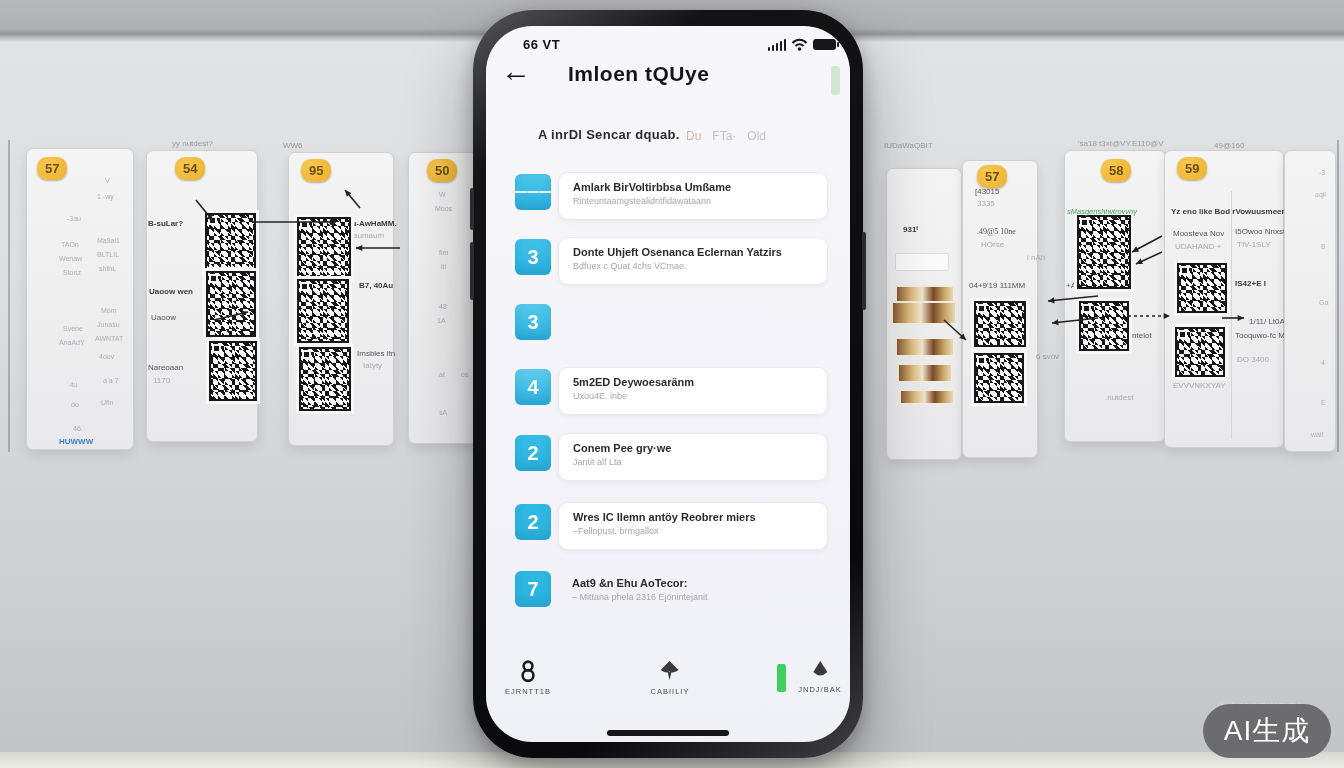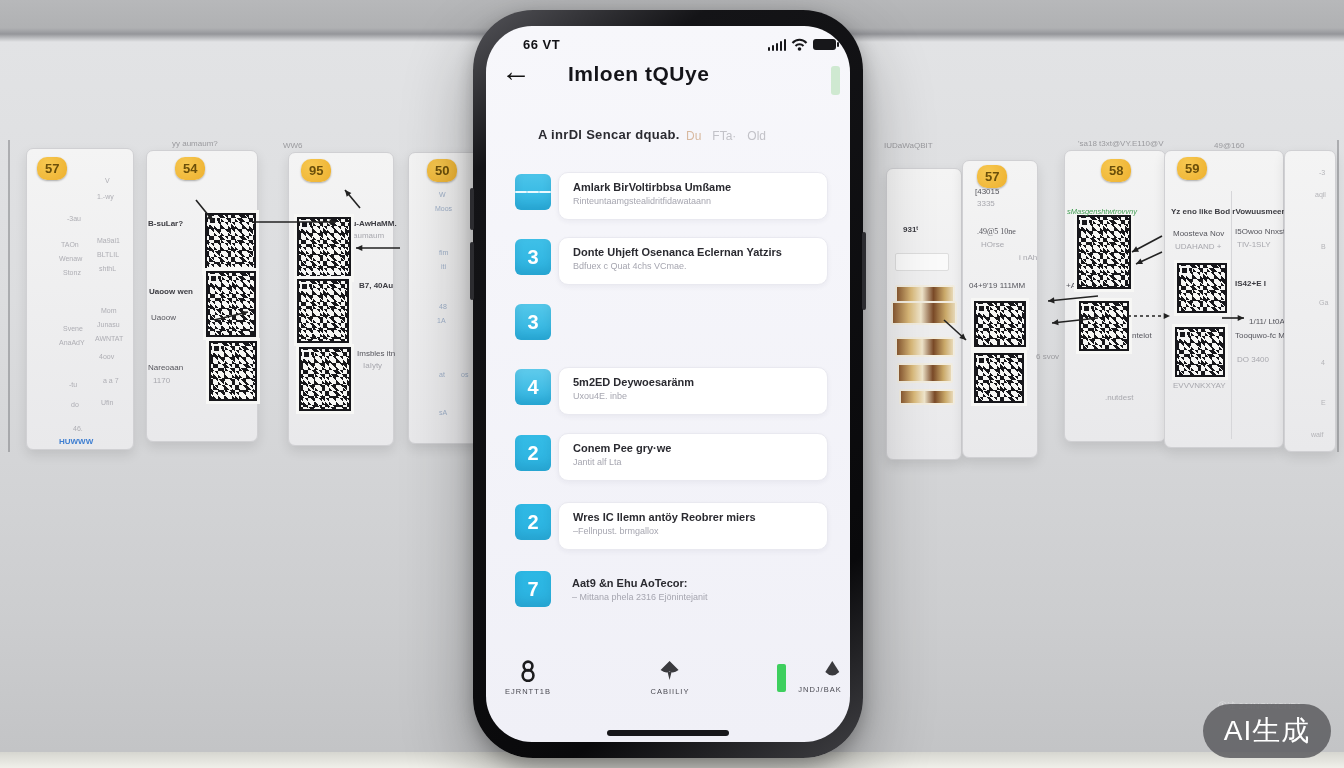--- a/index.html
+++ b/index.html
@@ -144,21 +144,21 @@
         <div class="photo" style="left: 10px; top: 194px; width: 52px; height: 16px;"></div>
         <div class="photo" style="left: 12px; top: 220px; width: 52px; height: 12px;"></div>
         <div class="wbox" style="left: 8px; top: 84px; width: 52px; height: 16px;"></div>
       </div>
       <div class="panel" style="left: 962px; top: 160px; width: 74px; height: 296px;">
         <div class="badge" style="left: 14px; top: 4px; background: radial-gradient(circle at 35% 30%, rgb(247, 200, 81), rgb(237, 176, 46));">57</div>
         <div class="lbl" style="left: 12px; top: 26px;">[43015</div>
         <div class="lbl f" style="left: 14px; top: 38px;">3335</div>
         <div class="lbl" style="left: 14px; top: 66px; font-family: Liberation Serif, serif;">.49@5 10ne</div>
         <div class="lbl f" style="left: 18px; top: 79px;">HOrse</div>
-        <div class="lbl f" style="left: 24px; top: 92px; padding-left: 32px;">i nAh</div>
+        <div class="lbl f" style="left: 32px; top: 92px; padding-left: 32px;">i nAh</div>
         <div class="lbl" style="left: 6px; top: 120px;">04+9'19 111MM</div>
         <div class="qr" style="left: 11px; top: 140px; width: 48px; height: 42px;"></div>
         <div class="qr" style="left: 11px; top: 192px; width: 46px; height: 46px;"></div>
       </div>
       <div class="panel" style="left: 1064px; top: 150px; width: 100px; height: 290px;">
         <div class="badge" style="left: 36px; top: 8px; background: radial-gradient(circle at 35% 30%, rgb(247, 200, 81), rgb(237, 176, 46));">58</div>
         <div class="lbl" style="left: 1px; top: 130px;">+Aa ssena (111</div>
         <div class="lbl" style="left: 56px; top: 180px;">I. antelot</div>
         <div class="lbl f" style="left: 40px; top: 242px;">.nutdest</div>
         <div class="qr" style="left: 12px; top: 64px; width: 50px; height: 70px;"></div>
@@ -183,21 +183,21 @@
       </div>
       <div class="panel" style="left: 1284px; top: 150px; width: 50px; height: 300px;">
         <div class="word" style="left: 34px; top: 18px; color: rgb(180, 180, 184);">-3</div>
         <div class="word" style="left: 30px; top: 40px; color: rgb(180, 180, 184);">aqil</div>
         <div class="word" style="left: 36px; top: 92px; color: rgb(180, 180, 184);">B</div>
         <div class="word" style="left: 34px; top: 148px; color: rgb(180, 180, 184);">Ga</div>
         <div class="word" style="left: 36px; top: 208px; color: rgb(180, 180, 184);">4</div>
         <div class="word" style="left: 36px; top: 248px; color: rgb(180, 180, 184);">E</div>
         <div class="word" style="left: 26px; top: 280px; color: rgb(180, 180, 184);">waif</div>
       </div>
-      <div class="walltxt" style="left: 172px; top: 139px;">yy aumaum?</div>
+      <div class="walltxt" style="left: 172px; top: 139px;">yy nutdest?</div>
       <div class="walltxt" style="left: 283px; top: 141px;">WW6</div>
       <div class="walltxt" style="left: 884px; top: 141px;">IUDaWaQBIT</div>
       <div class="walltxt" style="left: 1078px; top: 139px;">'sa18 t3xt@VY.E110@V</div>
       <div class="walltxt" style="left: 1214px; top: 141px;">49@160</div>
       <div class="walltxt" style="left: 1036px; top: 352px;">6 svov</div>
       <svg class="arrow" width="29" height="33" style="left: 190px; top: 194px;">
         <line x1="6" y1="6" x2="23" y2="27" stroke="#222" stroke-width="1.6"></line>
         <polygon points="23,27 16.667558835075994,24.016681563631554 21.40060505959093,20.185167953309936" fill="#222"></polygon>
       </svg>
       <svg class="arrow" width="27" height="30" style="left: 339px; top: 184px;">
@@ -340,21 +340,21 @@
         <span class="nav-label">EJRNTT1B</span>
       </div>
       <div class="nav-item" style="left:184px;">
         <svg width="22" height="22">
           <path d="M11 1 L20 10 Q15 14 11 11.5 Q7 14 2 10 Z" fill="#3a3a3e"></path>
           <path d="M9 12 h4 l-2 8 z" fill="#3a3a3e"></path>
         </svg>
         <span class="nav-label">CABIILIY</span>
       </div>
       <div class="navbar-green" id="navgreen" style="background: rgb(62, 207, 94);"></div>
-      <div class="nav-item" style="left:334px;align-items:flex-end;">
+      <div class="nav-item" style="left:334px;">
         <svg width="18" height="20">
           <path d="M9 1 L16 12 Q9 19 2 12 Z" fill="#3a3a3e"></path>
         </svg>
         <span class="nav-label">JNDJ/BAK</span>
       </div>
 
       <div class="homebar"></div>
     </div>
   </div>
 

